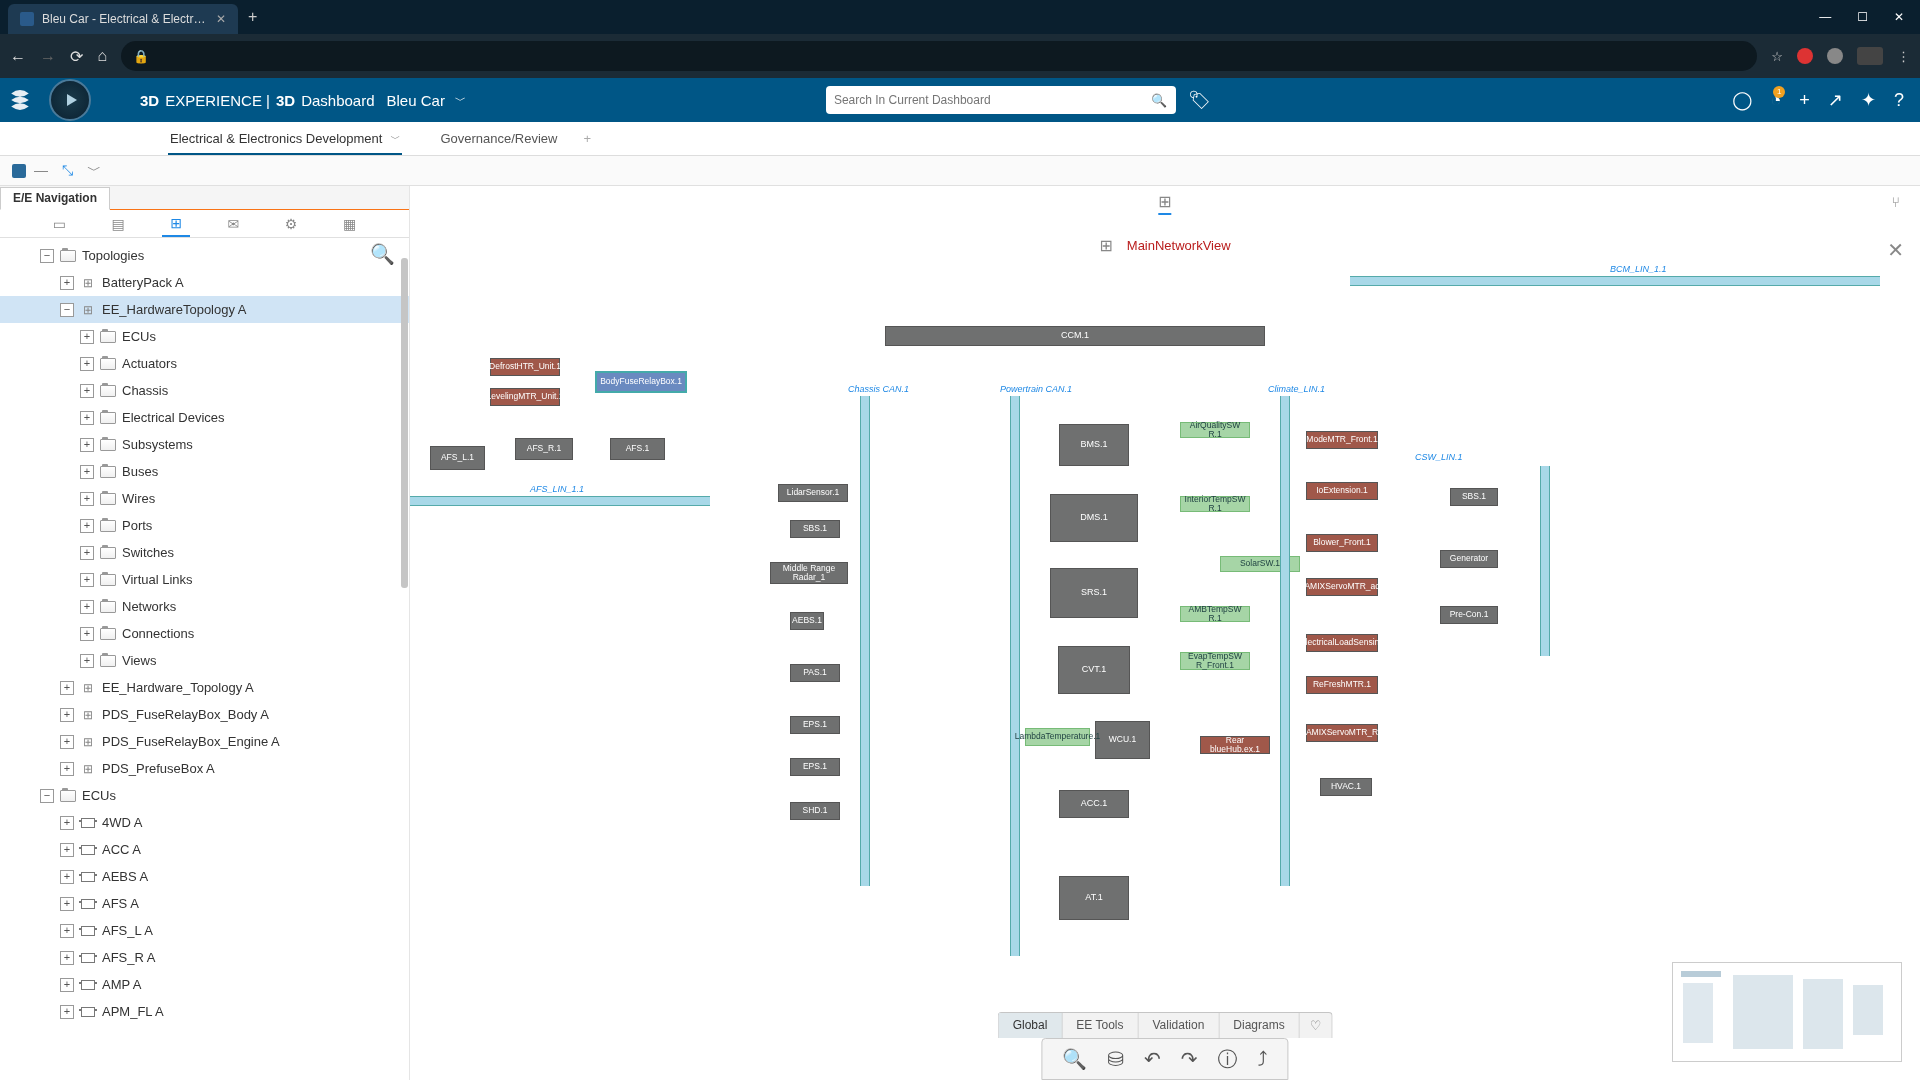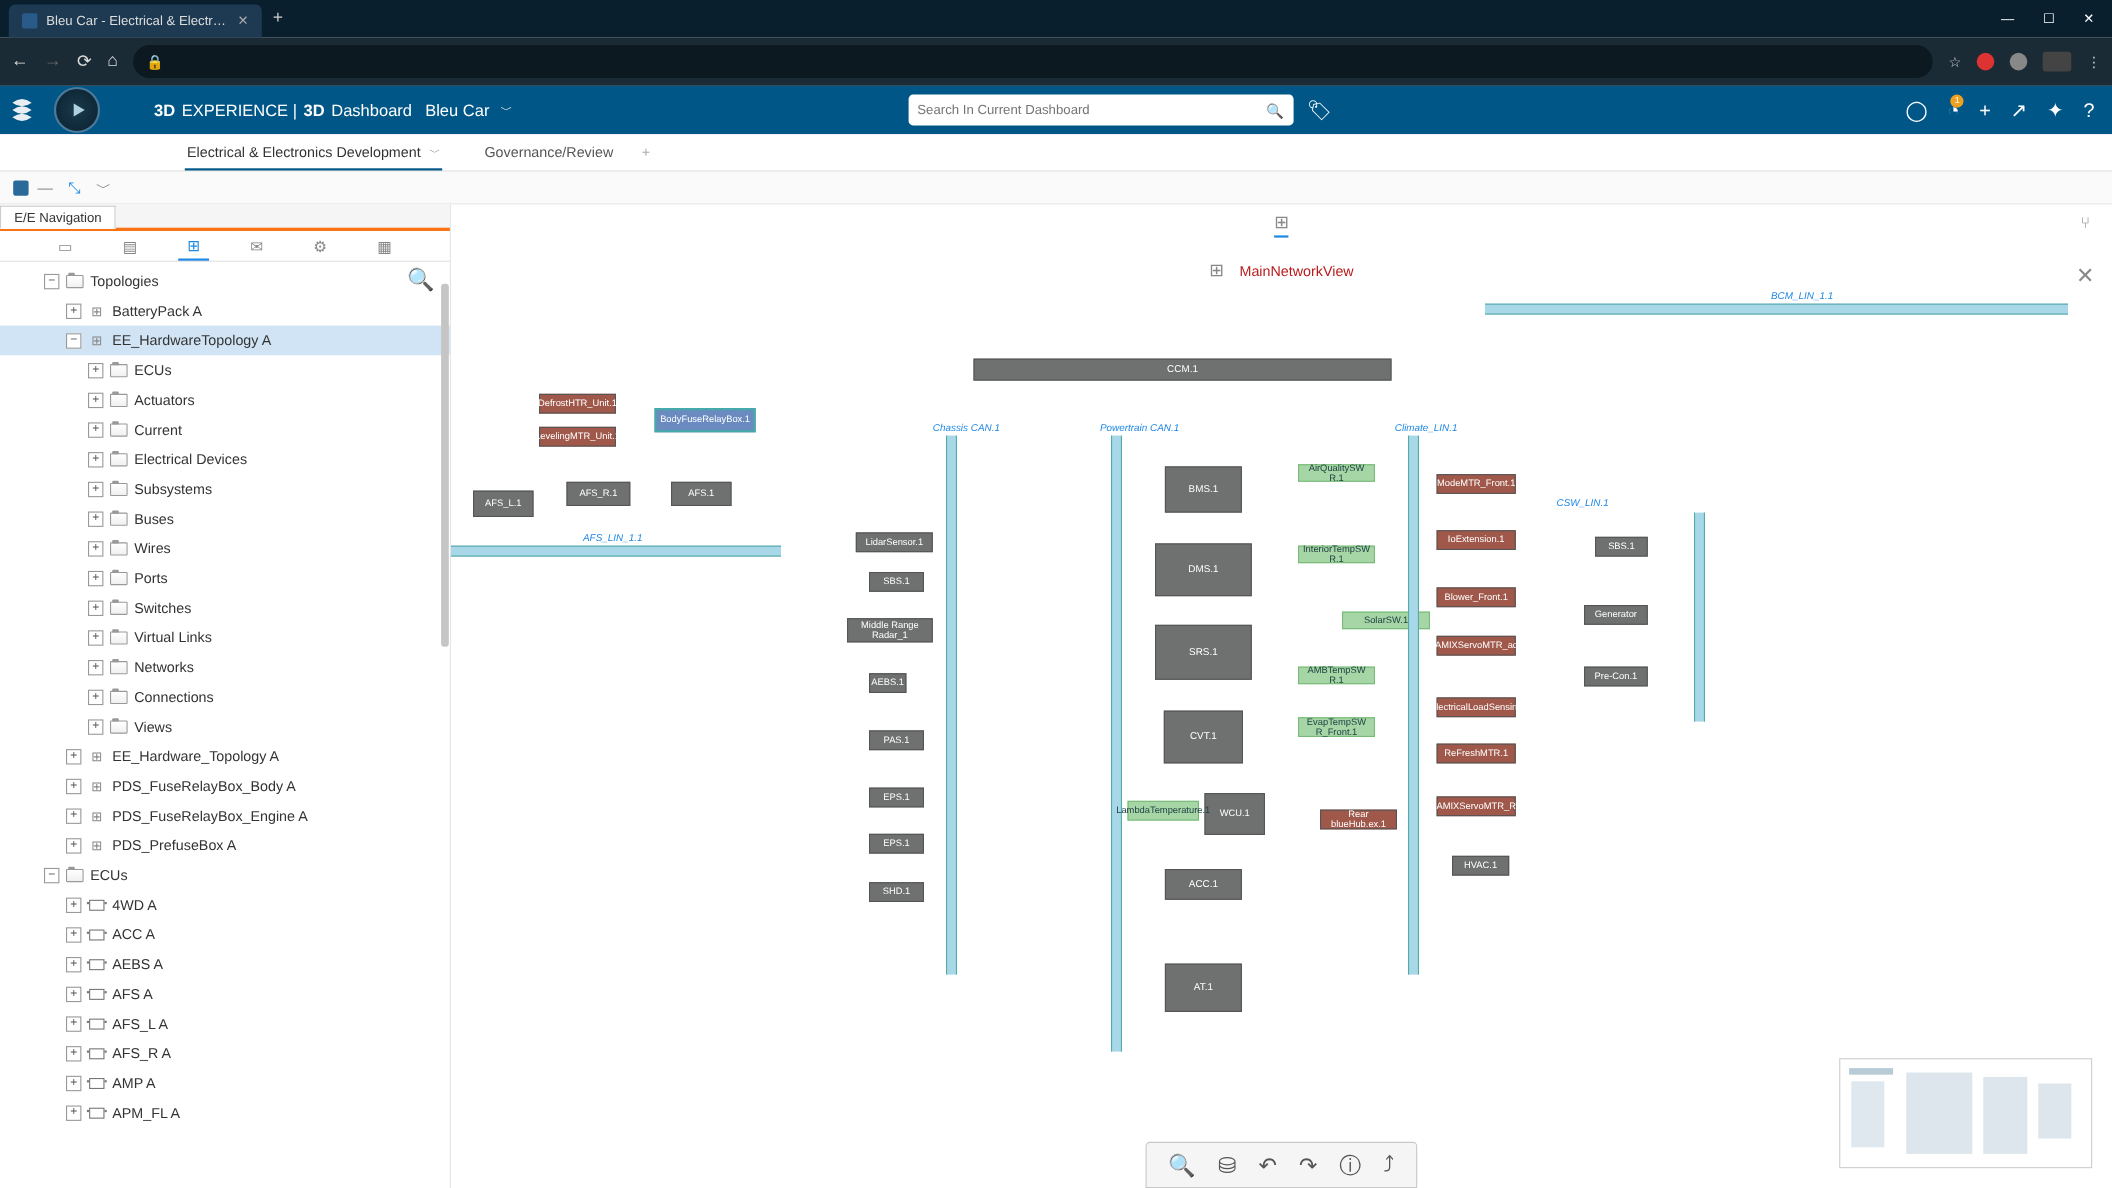--- a/index.html
+++ b/index.html
@@ -54,21 +54,21 @@
   .panel-icon { width:14px; height:14px; background:#2a6a9a; border-radius:2px; margin-right:8px; }
   .panel-title { font-size:12px; color:#555; flex:1; }
   .panel-controls { display:flex; gap:14px; color:#888; font-size:14px; }
   .panel-controls span { cursor:pointer; }
   
   
   .main { display:flex; height: calc(1080px - 34px - 44px - 44px - 34px - 30px); background:#fff; position:relative; }
   
   
   .sidebar { width: 410px; background:#fff; border-right:1px solid #e5e5e5; display:flex; flex-direction:column; position:relative; }
-  .sidebar-tabhead { height:24px; background:#f5f5f5; border-bottom:3px solid #f97316; display:flex; align-items:flex-end; }
+  .sidebar-tabhead { height:24px; background:#f5f5f5; border-bottom:1px solid #f97316; display:flex; align-items:center;font-weight:bold; }
   .sidebar-tabhead .tab { padding:0 12px; height:100%; display:flex; align-items:center; font-size:12px; background:#fff; border:1px solid #ccc; border-bottom:1px solid #fff; margin-bottom:-1px; }
   .sidebar-iconrow { height:28px; border-bottom:1px solid #e0e0e0; display:flex; align-items:center; justify-content:space-around; padding:0 30px; }
   .sidebar-iconrow .ic { color:#888; font-size:14px; cursor:pointer; padding:4px 8px; }
   .sidebar-iconrow .ic.active { border-bottom:2px solid #1e88e5; color:#1e88e5; }
   .tree { flex:1; overflow-y:auto; padding:4px 0; position:relative; }
   .tree-row { display:flex; align-items:center; height:27px; padding-left:10px; font-size:13px; color:#333; cursor:pointer; }
   .tree-row.selected { background:#d0e4f5; }
   .tree-row .exp { width:14px; height:14px; border:1px solid #999; display:flex; align-items:center; justify-content:center; font-size:11px; line-height:1; margin-right:6px; color:#555; background:#fff; }
   .tree-row .ticon { width:16px; height:14px; margin-right:6px; display:inline-flex; align-items:center; justify-content:center; font-size:12px; }
   .folder-ic { width:16px; height:12px; border:1px solid #999; border-radius:1px; background:linear-gradient(#fff,#f0f0f0); position:relative; }
@@ -251,21 +251,21 @@
           <span class="ticon">
             <span class="folder-ic"></span>
           </span>
           <span>Actuators</span>
         </div>
       <div class="tree-row" style="padding-left:80px">
           <span class="exp">+</span>
           <span class="ticon">
             <span class="folder-ic"></span>
           </span>
-          <span>Current</span>
+          <span>Chassis</span>
         </div>
       <div class="tree-row" style="padding-left:80px">
           <span class="exp">+</span>
           <span class="ticon">
             <span class="folder-ic"></span>
           </span>
           <span>Electrical Devices</span>
         </div>
       <div class="tree-row" style="padding-left:80px">
           <span class="exp">+</span>
@@ -493,20 +493,27 @@
     </div>
 
     <div class="minimap">
       <div class="mm-block" style="left:8px;top:8px;width:40px;height:6px"></div>
       <div class="mm-block" style="left:10px;top:20px;width:30px;height:60px;background:#dfe8ee"></div>
       <div class="mm-block" style="left:60px;top:12px;width:60px;height:74px;background:#dce6ec"></div>
       <div class="mm-block" style="left:130px;top:16px;width:40px;height:70px;background:#dce6ec"></div>
       <div class="mm-block" style="left:180px;top:22px;width:30px;height:50px;background:#dce6ec"></div>
     </div>
 
+    <div class="bottom-tabs">
+      <div class="bt active">Global</div>
+      <div class="bt">EE Tools</div>
+      <div class="bt">Validation</div>
+      <div class="bt">Diagrams</div>
+      <div class="heart">♡</div>
+    </div>
     <div class="tool-dock">
       <span class="tic">🔍</span>
       <span class="tic">⛁</span>
       <span class="tic">↶</span>
       <span class="tic">↷</span>
       <span class="tic">ⓘ</span>
       <span class="tic">⤴</span>
     </div>
   </div>
 </div>

